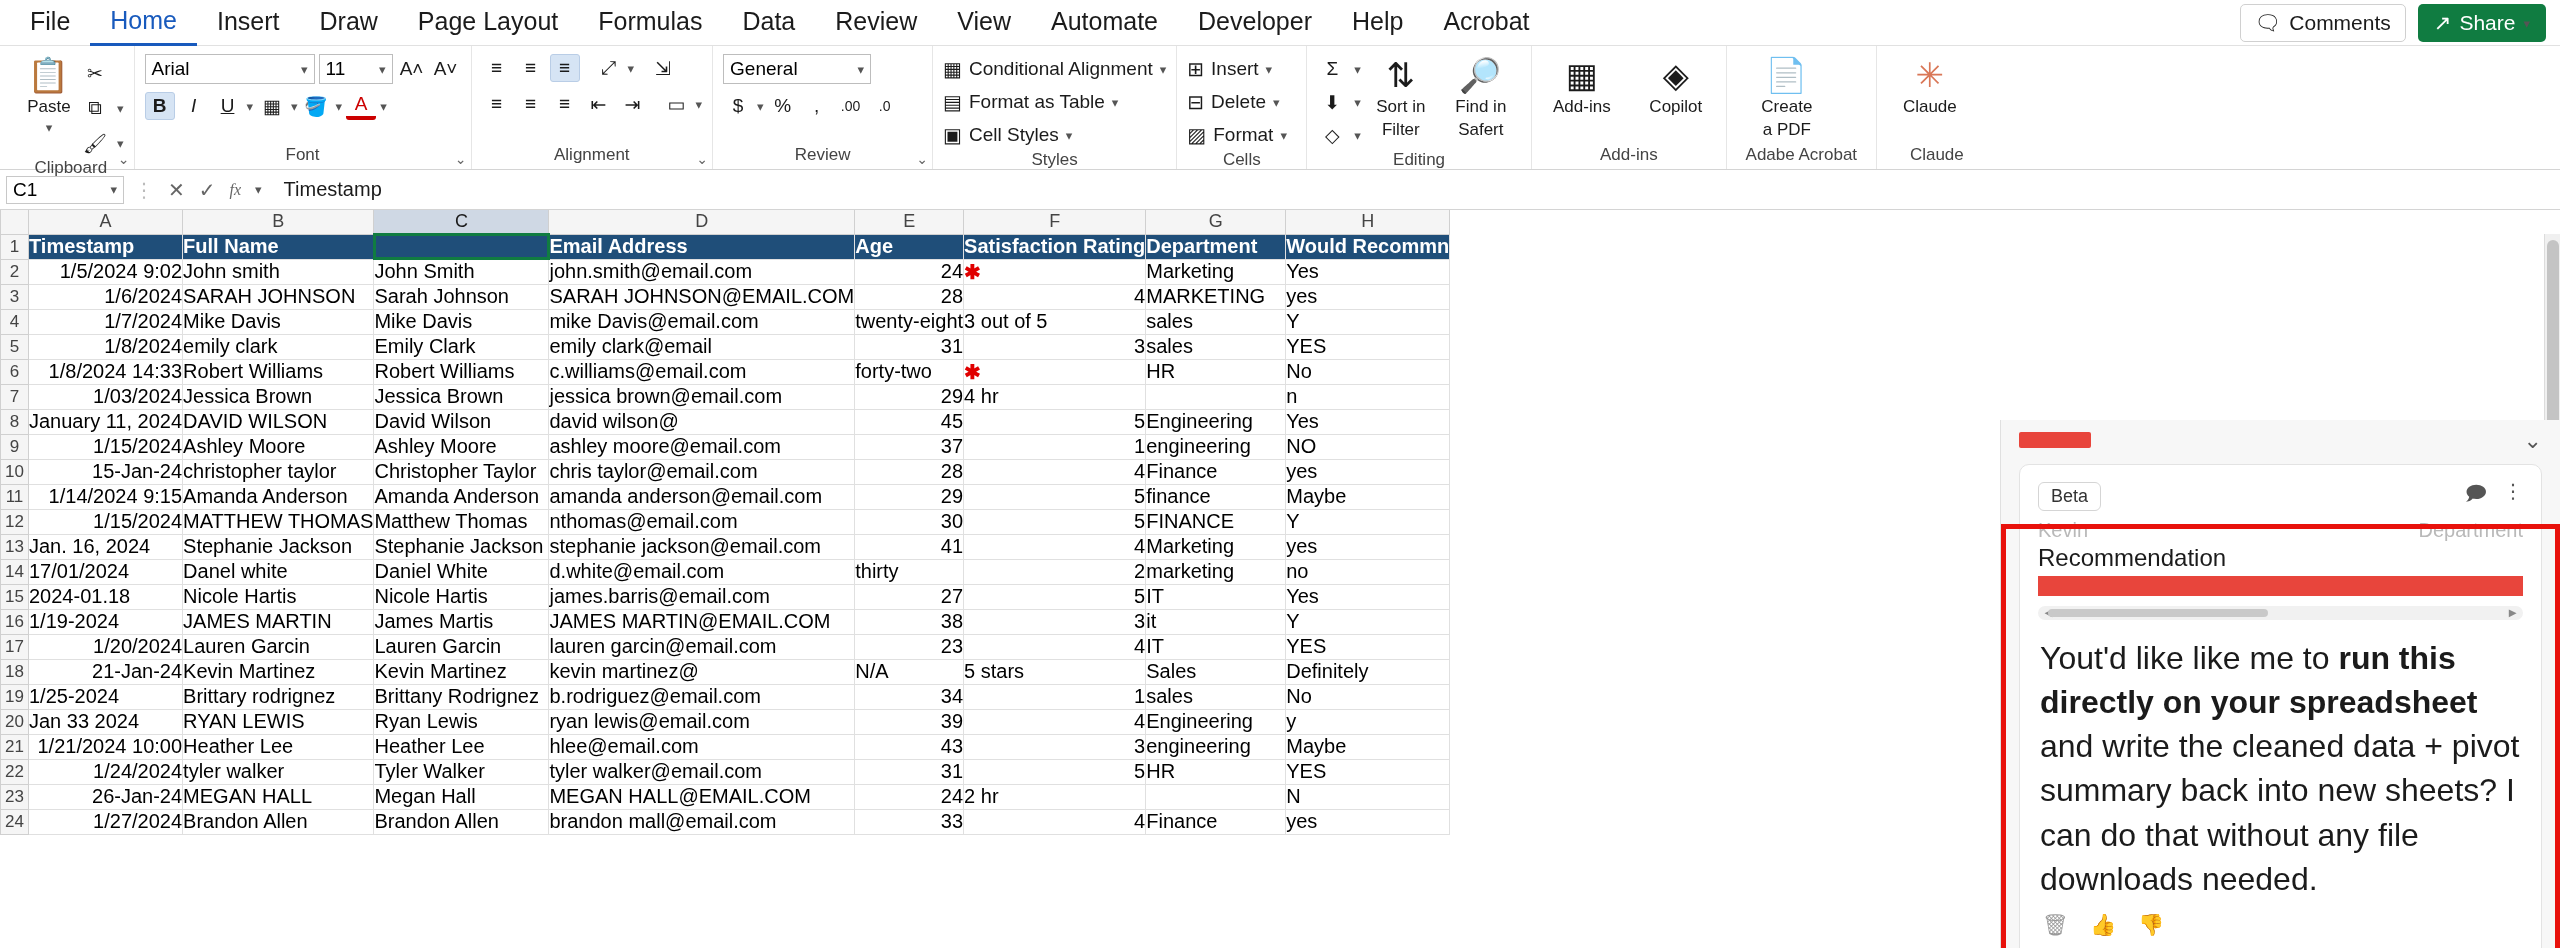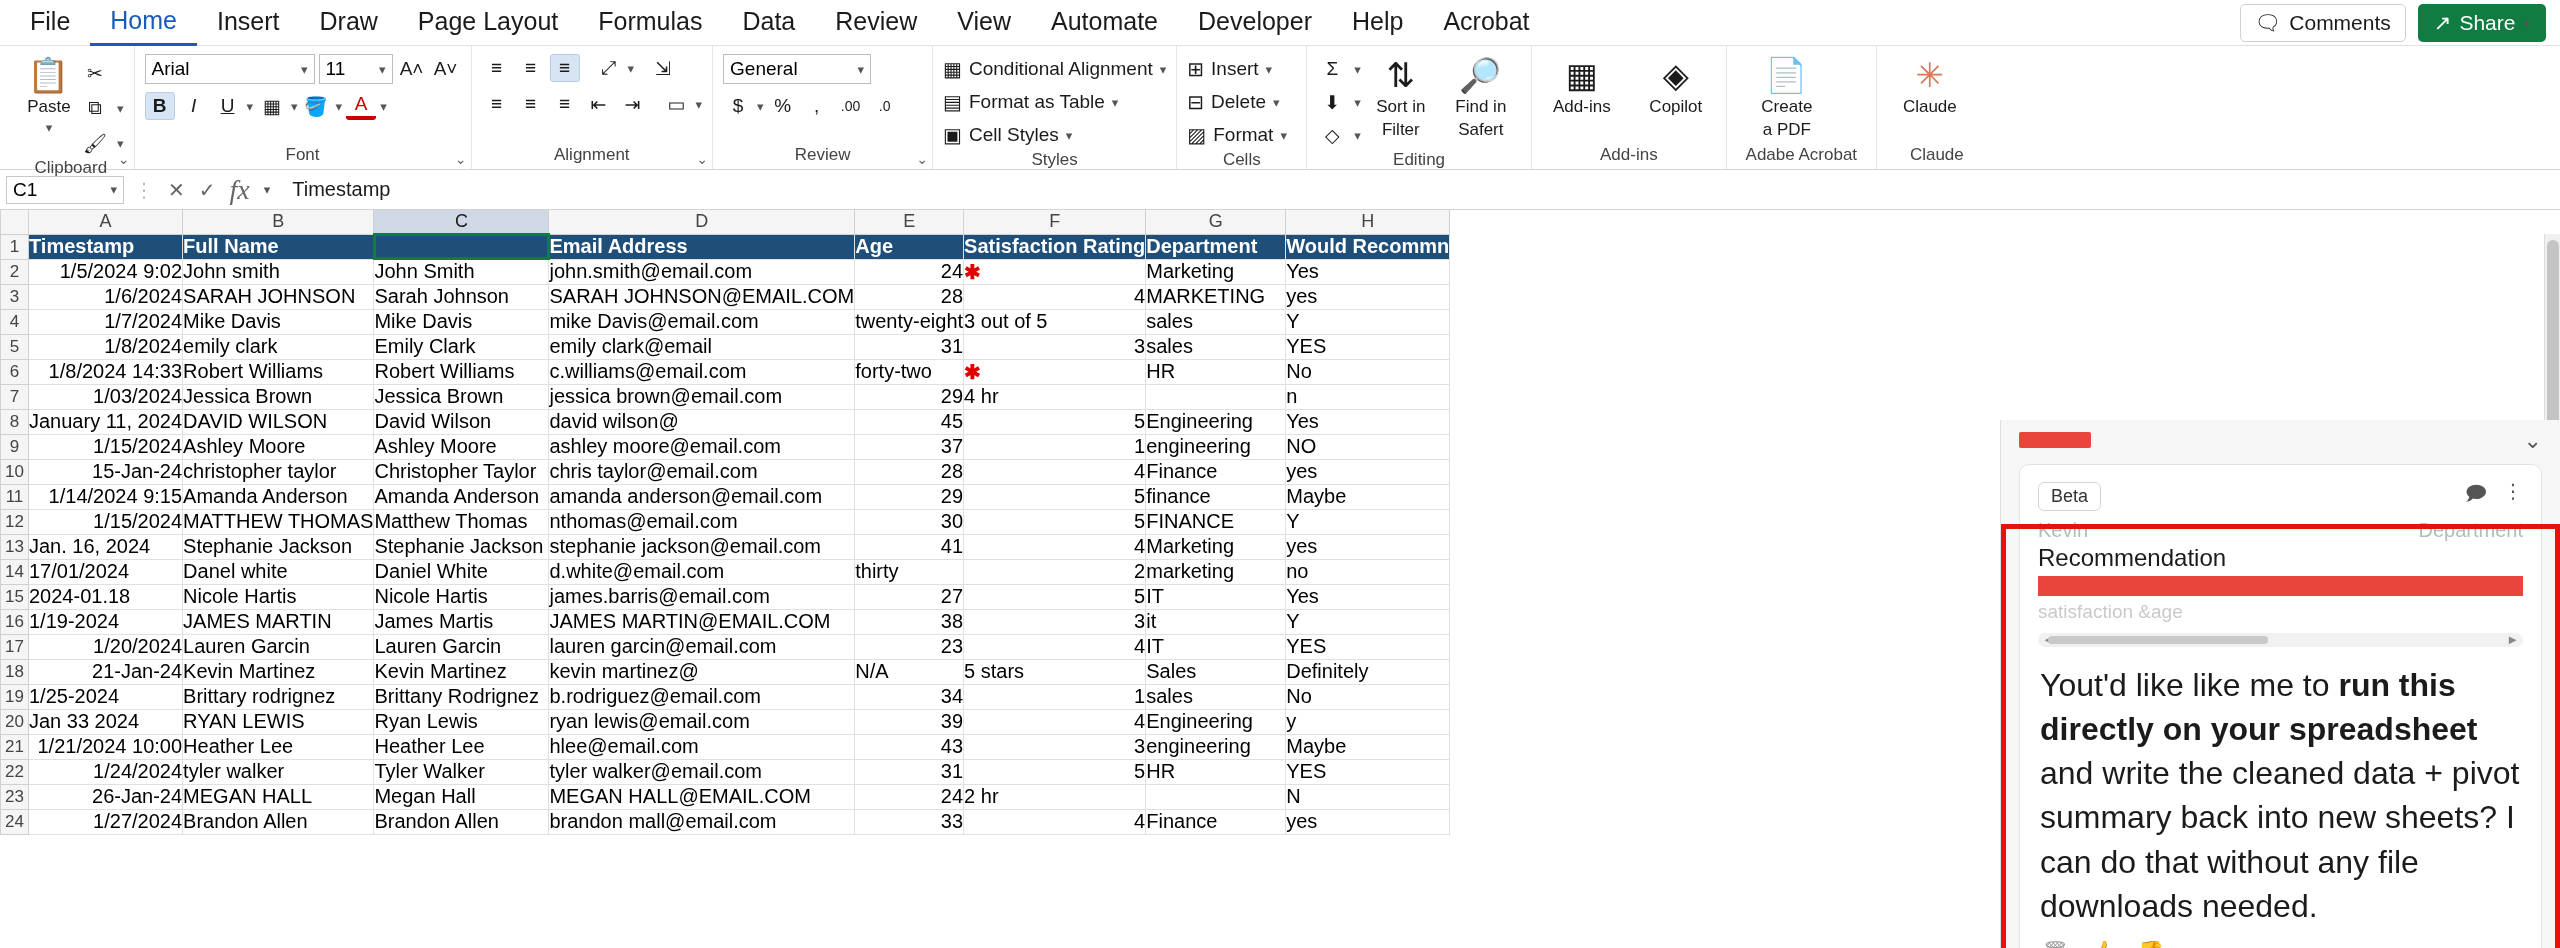--- a/index.html
+++ b/index.html
@@ -114,21 +114,21 @@
   .formulabar {
     height: 40px; display: flex; align-items: center;
     border-bottom: 1px solid #d4d4d4; background: #fff; padding: 0 6px; gap: 8px;
   }
   .namebox {
     width: 118px; height: 28px; border: 1px solid #c8c8c8; background:#fff;
     font-size: 19px; display:flex; align-items:center; justify-content:space-between; padding: 0 6px;
   }
   .fb-sep { color:#bbb; font-size: 20px; padding: 0 2px;}
   .fb-icons { display:flex; align-items:center; gap:14px; font-size:20px; color:#666; padding-left:4px;}
-  .fx { font-style: italic; font-family:"Liberation Serif", serif; font-size: 28px;}
+  .fx { font-style: italic; font-family:"Liberation Serif", serif; font-size: 16px;}
   .fb-input { font-size: 20px; color:#1b1b1b; padding-left: 14px; flex:1; }
   
   .sheetwrap { position: relative; height: 738px; overflow: hidden; background:#fff; }
   table.grid { border-collapse: collapse; table-layout: fixed; }
   table.grid td, table.grid th { padding: 0; margin: 0; }
   .colhdr th {
     height: 24px;
     background: #f5f5f5;
     border: 1px solid #d0d0d0;
     border-top: none;
@@ -781,21 +781,20 @@
       </div>
 
       <div class="ghost">
         <span>Kevin</span>
         <span>Department</span>
       </div>
 
       <div class="sp-widget">
         <div class="wtitle">Recommendation</div>
         <div class="wbar"></div>
-        <div class="wsub">satisfaction &amp;age</div>
       </div>
 
       <div class="hscroll">
         <span class="harrow" style="left:4px;">◄</span>
         <span class="harrow" style="right:4px;">►</span>
         <div class="hthumb"></div>
       </div>
 
       <div class="msg">
         <span>Yout'd like like me to </span><b>run this directly on your spreadsheet</b><span> and write the cleaned data + pivot summary back into new sheets? I can do that without any file downloads needed.</span>

